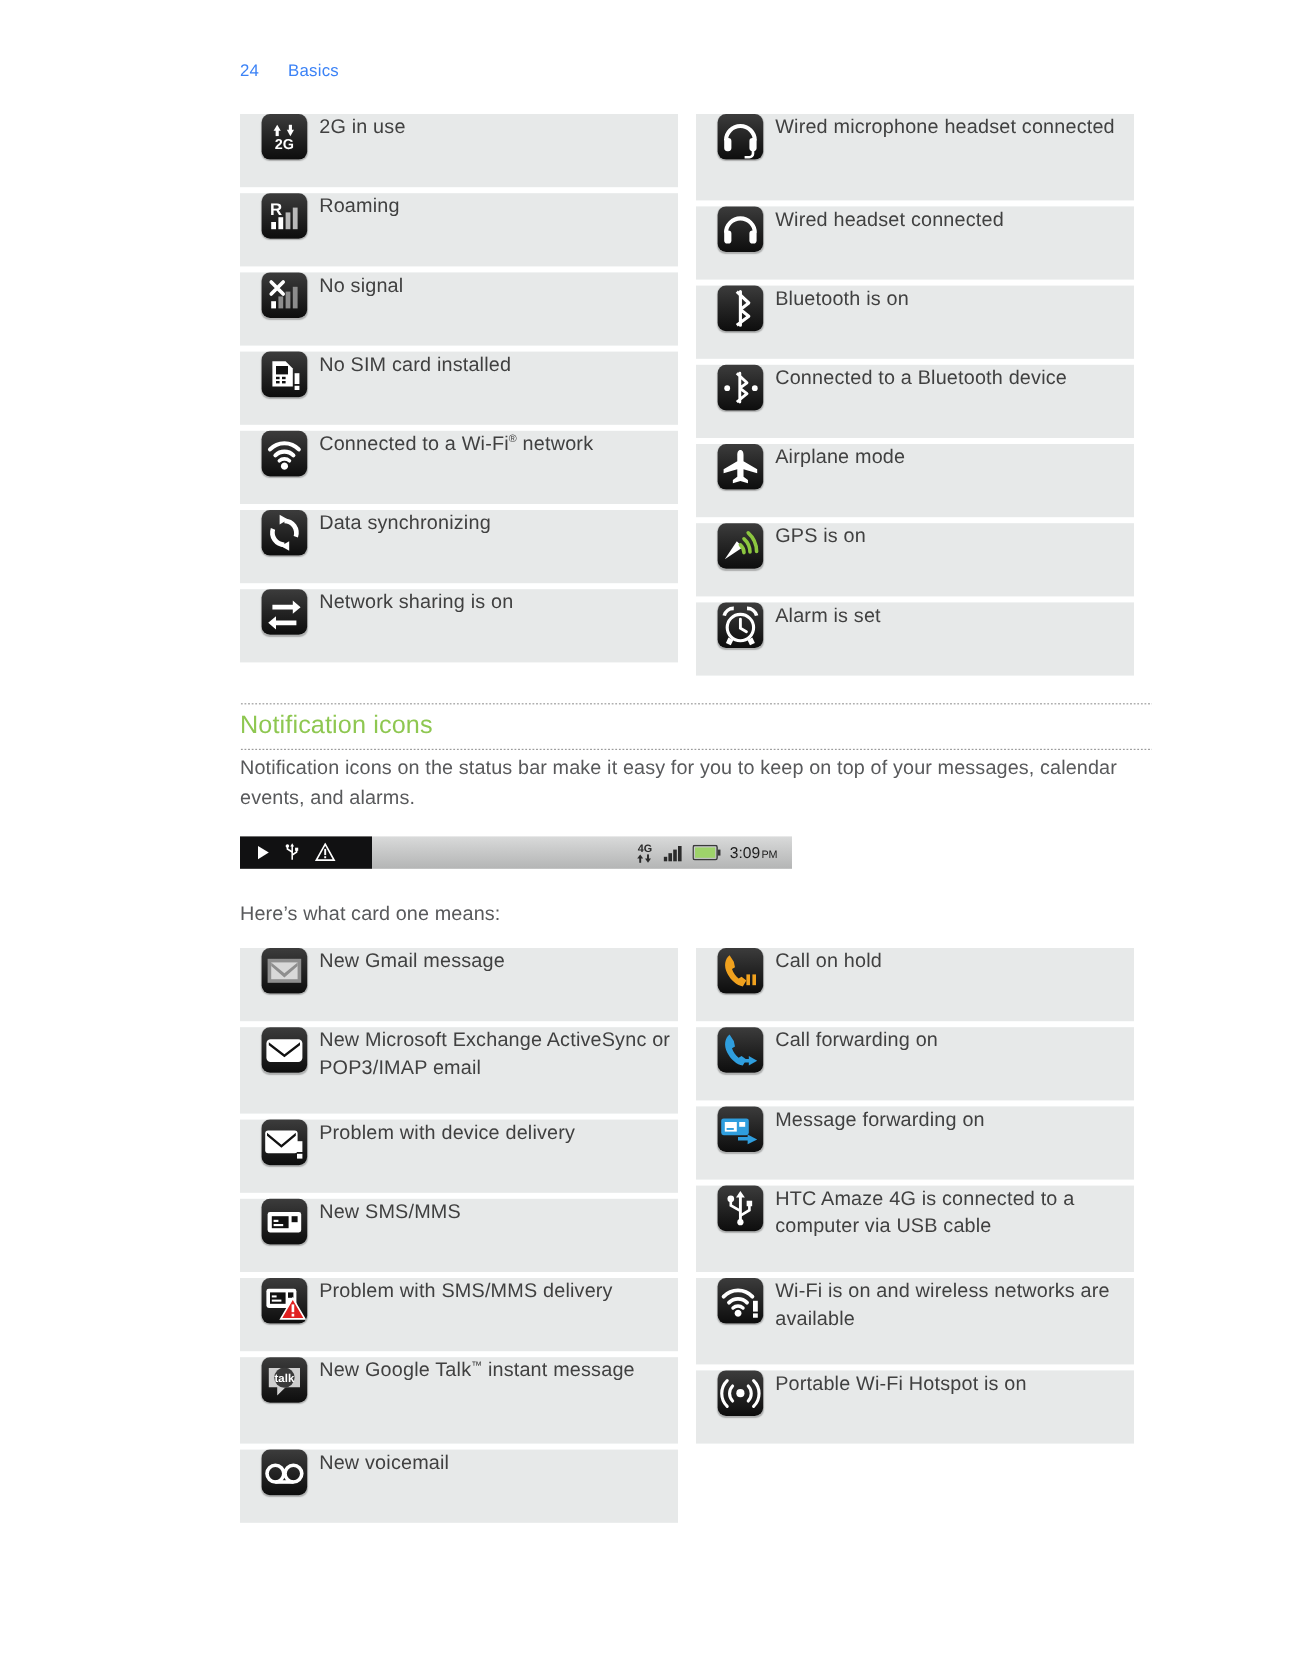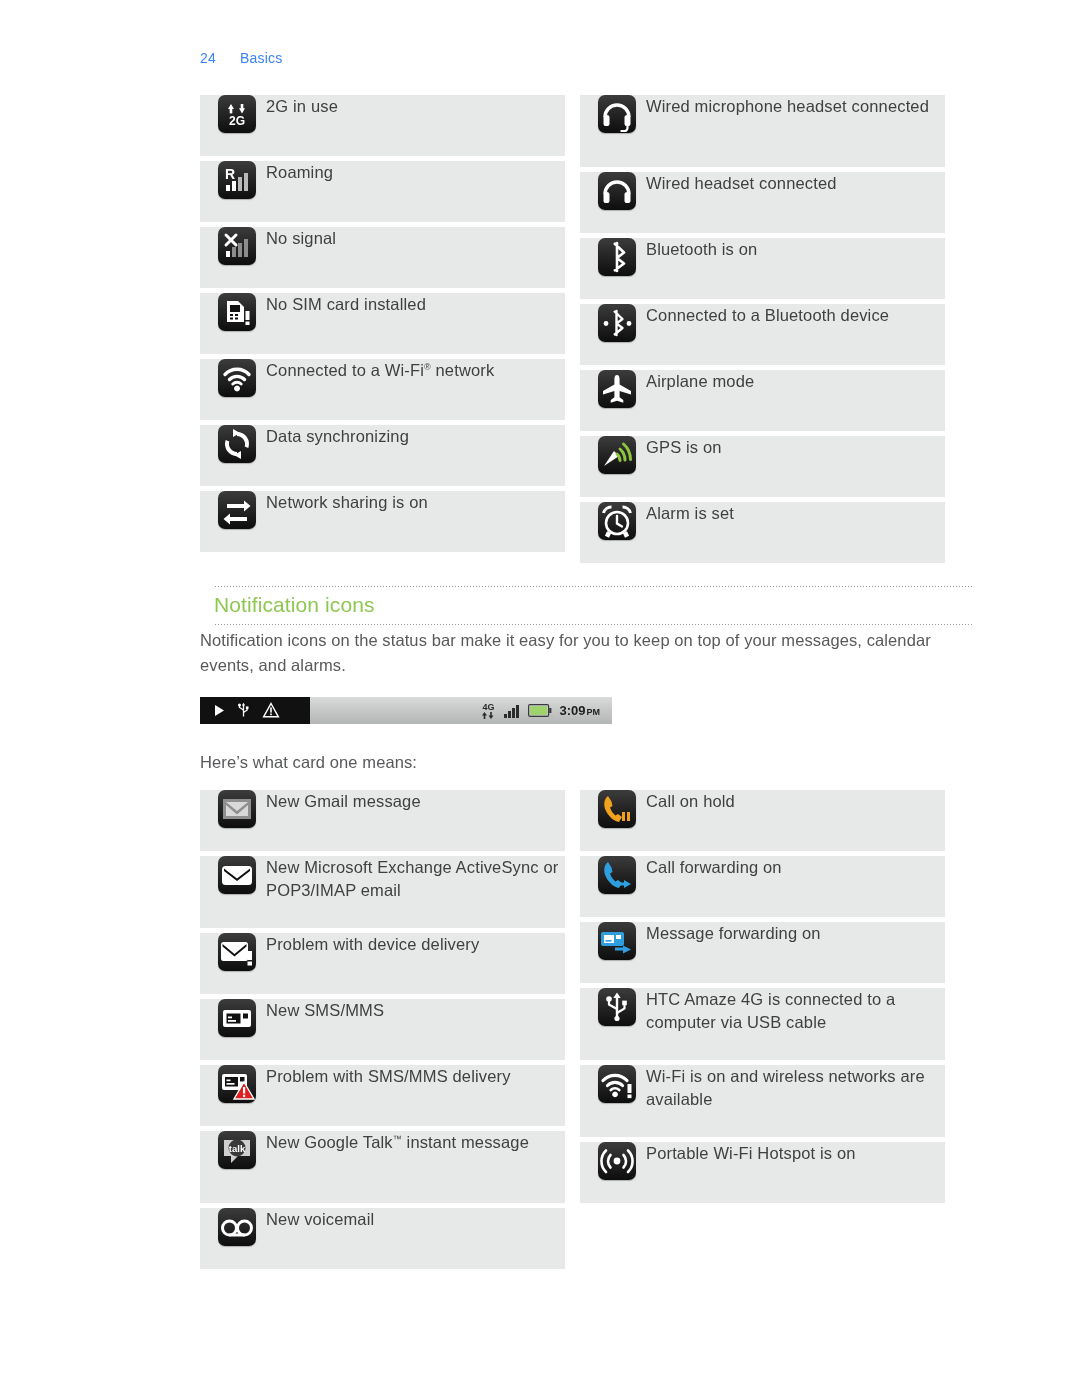--- a/index.html
+++ b/index.html
@@ -55,21 +55,21 @@
     width:38px;height:38px;border-radius:7px;
     background:linear-gradient(180deg,#3c3c3c 0%,#262626 45%,#0d0d0d 100%);
     box-shadow:0 1px 1px rgba(0,0,0,.25);
     position:relative;display:block;
     overflow:hidden;
   }
   .tile svg{position:absolute;left:0;top:0;}
 
   
   .sec{
-    position:absolute;left:200px;width:760px;margin-left:14px;
+    position:absolute;left:200px;width:760px;
   }
   .dots{
     height:1px;
     background-image:radial-gradient(circle, #9b9b9b 0 .6px, transparent .7px);
     background-size:3px 1px;
     background-repeat:repeat-x;
   }
   .sec h2{
     margin:0;padding:6px 0 7px 0;
     font-size:21px;font-weight:400;
@@ -78,35 +78,35 @@
   }
   .para{
     position:absolute;left:200px;width:740px;
     font-size:16.5px;line-height:25px;color:#58595b;
     letter-spacing:.1px;
   }
 
   
   .statusbar{
     position:absolute;left:200px;top:697px;
-    width:412px;height:27px;display:flex;align-items:stretch;
+    width:460px;height:27px;display:flex;align-items:stretch;
     font-family:"Liberation Sans", sans-serif;
   }
   .sb-left{
     width:110px;background:#111112;display:flex;align-items:center;
     gap:11px;padding-left:14px;box-sizing:border-box;
   }
   .sb-right{
     flex:1;
     background:linear-gradient(180deg,#d9dada 0%,#c6c7c7 50%,#b4b5b5 100%);
     display:flex;align-items:center;justify-content:flex-end;
     gap:7px;padding-right:12px;box-sizing:border-box;
   }
   .sb-time{
-    font-size:13px;font-weight:bold;color:#1d1d1d;letter-spacing:0;
+    font-size:13px;font-weight:normal;color:#1d1d1d;letter-spacing:0;
   }
   .sb-time .ampm{font-size:9px;margin-left:1px;}
 </style>
 </head>
 <body>
 
 <div class="page">
 
   <div class="runhead">
     <span class="pgno">24</span><span>Basics</span>

